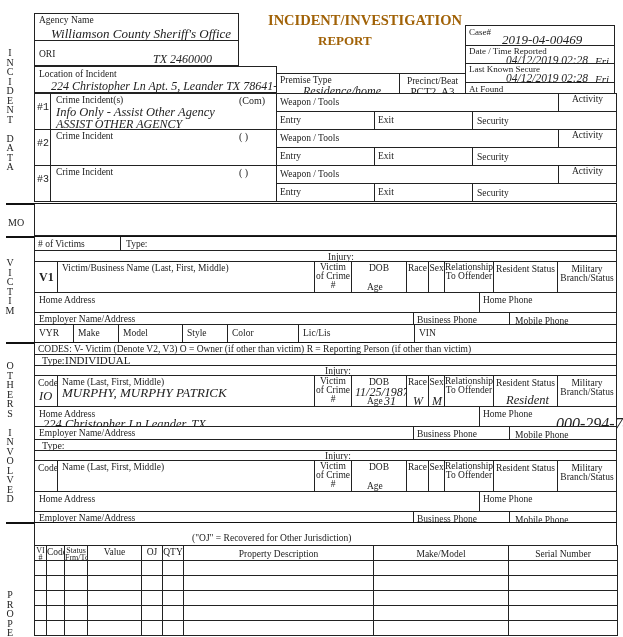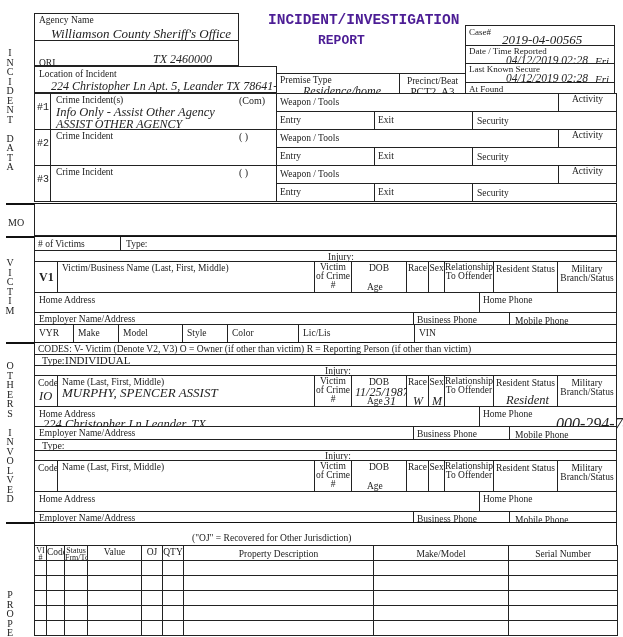--- a/index.html
+++ b/index.html
@@ -5,21 +5,21 @@
   html, body { margin:0; padding:0; background:#fff; }
   body { width:623px; height:637px; position:relative; overflow:hidden;
          font-family:"Liberation Serif", serif; color:#1a1a1a; }
   .abs { position:absolute; box-sizing:border-box; }
   .box { position:absolute; box-sizing:border-box; border:1px solid #222; background:#fff; }
   .lbl { position:absolute; font-size:9.5px; line-height:10px; white-space:nowrap; color:#222; }
   .val { position:absolute; font-style:italic; font-size:13px; line-height:14px; white-space:nowrap; color:#222; }
   .hl { position:absolute; height:0; border-top:1px solid #222; }
   .thick { border-top:2px solid #111; }
   .side { position:absolute; font-size:10px; line-height:9.5px; text-align:center; width:12px; color:#222; }
-  .title { position:absolute; font-family:Liberation Mono, monospace; font-weight:bold; color:#4c1d95; }
+  .title { position:absolute; font-family:Liberation Serif, serif; font-weight:bold; color:#a16207; }
   .ctr { text-align:center; }
 </style>
 </head>
 <body>
 
 <div class="title" style="left:268px;top:12px;font-size:14.5px;">INCIDENT/INVESTIGATION</div>
 <div class="title" style="left:318px;top:33px;font-size:13px;">REPORT</div>
 
 <div id="side-incident" class="side" style="left:4px;top:48px;">
     <div style="height:9.5px;">I</div>
@@ -35,27 +35,27 @@
     <div style="height:9.5px;">A</div>
     <div style="height:9.5px;">T</div>
     <div style="height:9.5px;">A</div>
   </div>
 
 <div class="box" style="left:34px;top:13px;width:205px;height:28px;">
   <div class="lbl" style="left:4px;top:1px;">Agency Name</div>
   <div class="val" style="left:16px;top:13px;font-size:13px;">Williamson County Sheriff's Office</div>
 </div>
 <div class="box" style="left:34px;top:40px;width:205px;height:26px;">
-  <div class="lbl" style="left:4px;top:17px;">ORI</div>
+  <div class="lbl" style="left:4px;top:8px;">ORI</div>
   <div class="val" style="left:118px;top:11px;font-size:12px;">TX 2460000</div>
 </div>
 
 <div class="box" style="left:465px;top:25px;width:150px;height:21px;">
   <div class="lbl" style="left:3px;top:1px;font-size:9px;">Case#</div>
-  <div class="val" style="left:36px;top:7px;font-size:13px;">2019-04-00565</div>
+  <div class="val" style="left:36px;top:7px;font-size:13px;">2019-04-00469</div>
 </div>
 <div class="box" style="left:465px;top:45px;width:150px;height:19px;">
   <div class="lbl" style="left:3px;top:0px;font-size:9px;">Date / Time Reported</div>
   <div class="val" style="left:40px;top:7px;font-size:11.5px;text-decoration:underline;">04/12/2019 02:28</div>
   <div class="val" style="left:129px;top:8px;font-size:11px;">Fri</div>
 </div>
 <div class="box" style="left:465px;top:63px;width:150px;height:20px;">
   <div class="lbl" style="left:3px;top:0px;font-size:9px;">Last Known Secure</div>
   <div class="val" style="left:40px;top:7px;font-size:11.5px;text-decoration:underline;">04/12/2019 02:28</div>
   <div class="val" style="left:129px;top:8px;font-size:11px;">Fri</div>
@@ -272,21 +272,21 @@
     </div>
     <div class="box" style="left:34px;top:365px;width:583px;height:11px;">
       <div class="lbl" style="left:290px;top:0px;">Injury:</div>
     </div>
     <div class="box" style="left:34px;top:375px;width:24px;height:32px;">
       <div class="lbl" style="left:3px;top:2px;">Code</div>
       <div class="val" style="left:4px;top:13px;font-size:12.5px;">IO</div>
     </div>
     <div class="box" style="left:57px;top:375px;width:258px;height:32px;">
       <div class="lbl" style="left:4px;top:1px;">Name (Last, First, Middle)</div>
-      <div class="val" style="left:4px;top:10px;font-size:13px;">MURPHY, SPENCER ASSIST</div>
+      <div class="val" style="left:4px;top:10px;font-size:13px;">MURPHY, MURPHY PATRICK</div>
     </div>
     <div class="box" style="left:314px;top:375px;width:38px;height:32px;">
       <div class="lbl ctr" style="left:0;width:36px;top:1px;white-space:normal;line-height:9px;">Victim of Crime #</div>
     </div>
     <div class="box" style="left:351px;top:375px;width:56px;height:32px;">
       <div class="lbl ctr" style="left:0;width:54px;top:1px;">DOB</div>
       <div class="val" style="left:3px;top:9px;font-size:12px;">11/25/1987</div>
       <div class="lbl" style="left:15px;top:20px;">Age</div>
       <div class="val" style="left:32px;top:18px;font-size:12px;">31</div>
     </div>

